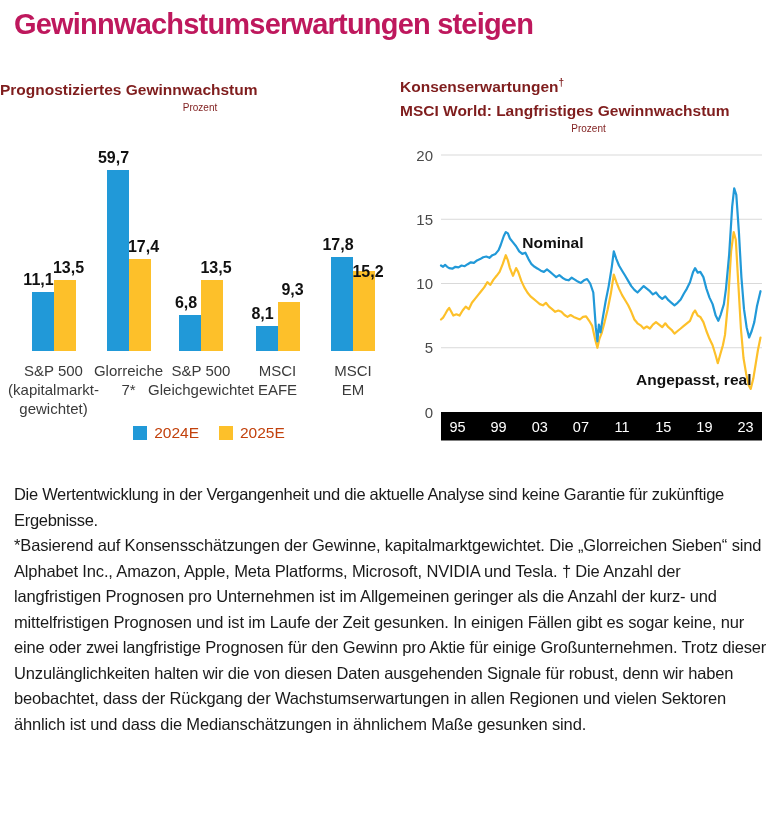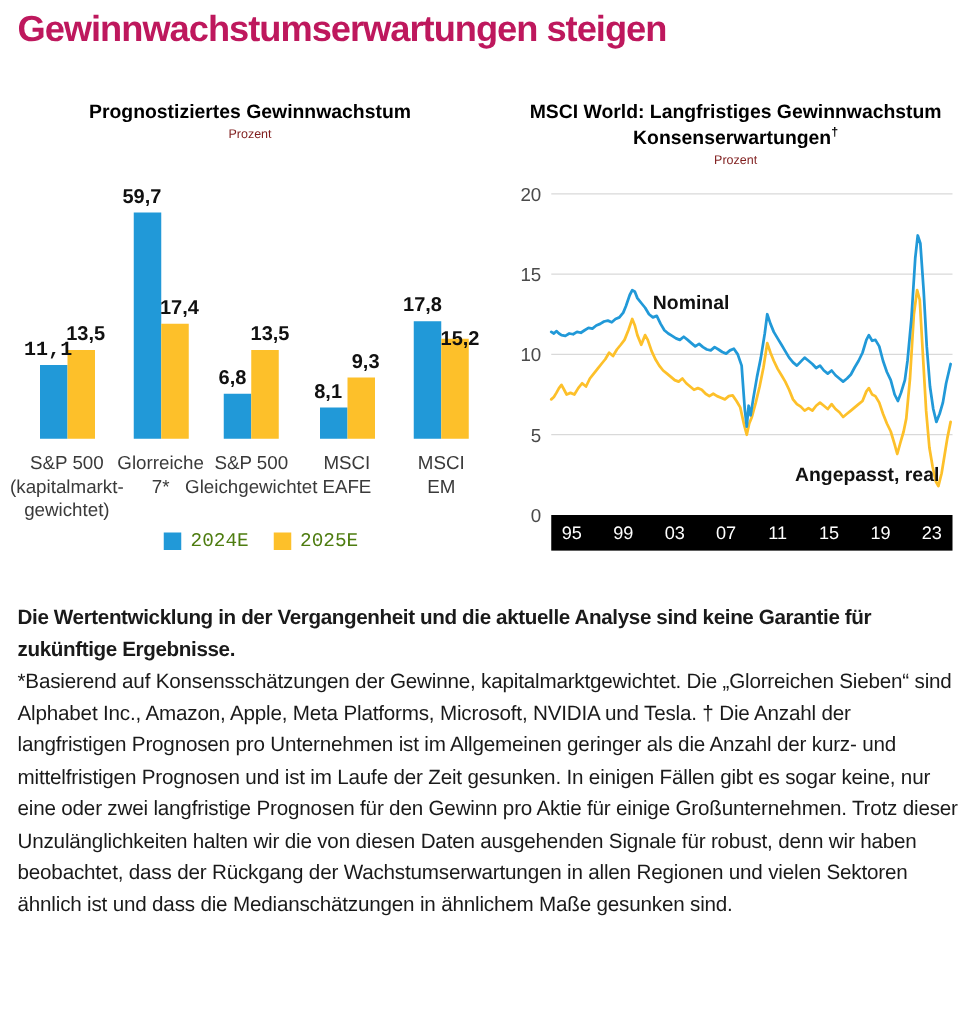--- a/index.html
+++ b/index.html
@@ -3,52 +3,52 @@
 <meta charset="utf-8">
 <style>
   html,body{margin:0;padding:0;background:#ffffff;}
   body{width:777px;height:823px;font-family:"Liberation Sans",sans-serif;color:#1a1a1a;overflow:hidden;}
   .page{position:relative;width:777px;height:823px;}
   h1.page-title{margin:0;padding:8px 14px 0 14px;font-size:29px;font-weight:bold;letter-spacing:-0.8px;color:#be185d;}
   .charts-row{position:relative;width:777px;height:380px;margin-top:33px;}
   .chart{position:absolute;top:0;height:380px;}
   .chart.left{left:0;width:400px;}
   .chart.right{left:400px;width:377px;}
-  .c-title{text-align:center;font-weight:bold;font-size:15.5px;line-height:17px;color:#000000;}
+  .c-title{font-weight:bold;font-size:15.5px;line-height:17px;color:#7f1d1d;}
   .c-title.first{margin-top:7px;}
   .c-sub{text-align:center;font-size:10px;line-height:17px;color:#7f1d1d;margin-top:1px;}
   .c-title sup{font-size:10px;}
   .bar-plot{position:absolute;left:0;top:0;width:400px;height:380px;}
   .bar{position:absolute;}
   .bar-value{position:absolute;width:60px;text-align:center;font-weight:bold;font-size:16px;color:#111;}
   .cat-label{position:absolute;width:130px;text-align:center;font-size:15px;line-height:19px;color:#3a3a3a;white-space:pre-line;}
   .legend{position:absolute;left:0;top:350px;width:400px;display:flex;justify-content:center;gap:20px;padding-left:18px;box-sizing:border-box;}
-  .legend-item{display:flex;align-items:center;gap:7px;font-size:15.5px;color:#4d7c0f;font-family:Liberation Mono, monospace;}
+  .legend-item{display:flex;align-items:center;gap:7px;font-size:15.5px;color:#c2410c;}
   .legend-swatch{width:14px;height:14px;display:inline-block;}
   svg#line-svg{position:absolute;left:0;top:60px;}
   .bodytext{padding:0 10px 0 14px;margin-top:28px;font-size:16.5px;line-height:25.5px;letter-spacing:-0.15px;}
   .bodytext p{margin:0;}
-  .bodytext p.disclaimer{font-weight:bold;letter-spacing:-0.3px;}
+  .bodytext p.disclaimer{font-weight:normal;letter-spacing:-0.3px;}
 </style>
 </head>
 <body>
 
 <div class="page">
 
   <h1 class="page-title">Gewinnwachstumserwartungen steigen</h1>
 
   <div class="charts-row">
 
     <div class="chart left">
       <div class="c-title first">Prognostiziertes Gewinnwachstum</div>
       <div class="c-sub">Prozent</div>
       <div class="bar-plot" id="bar-plot">
           <div class="bar" style="left: 31.5px; top: 218.392px; width: 22px; height: 58.608px; background: rgb(33, 153, 216);"></div>
           <div class="bar" style="left: 53.5px; top: 205.72px; width: 22px; height: 71.28px; background: rgb(253, 192, 42);"></div>
-          <div class="bar-value" style="left: 8.5px; top: 197.392px; font-family: Liberation Mono, monospace;">11,1</div>
+          <div class="bar-value" style="left: 8.5px; top: 197.392px;">11,1</div>
           <div class="bar-value" style="left: 38.5px; top: 184.72px;">13,5</div>
           <div class="cat-label" style="left: -11.5px; top: 287px;">S&amp;P 500
 (kapitalmarkt-
 gewichtet)</div>
           <div class="bar" style="left: 106.5px; top: 95.896px; width: 22px; height: 181.104px; background: rgb(33, 153, 216);"></div>
           <div class="bar" style="left: 128.5px; top: 185.128px; width: 22px; height: 91.872px; background: rgb(253, 192, 42);"></div>
           <div class="bar-value" style="left: 83.5px; top: 74.896px;">59,7</div>
           <div class="bar-value" style="left: 113.5px; top: 164.128px;">17,4</div>
           <div class="cat-label" style="left: 63.5px; top: 287px;">Glorreiche
 7*</div>
@@ -77,22 +77,22 @@
             <span>2024E</span>
           </div>
           <div class="legend-item">
             <span class="legend-swatch" style="background: rgb(253, 192, 42);"></span>
             <span>2025E</span>
           </div>
         </div>
     </div>
 
     <div class="chart right">
+      <div class="c-title"><span>Konsenserwartungen</span><sup>†</sup></div>
       <div class="c-title first">MSCI World: Langfristiges Gewinnwachstum</div>
-      <div class="c-title"><span>Konsenserwartungen</span><sup>†</sup></div>
       <div class="c-sub">Prozent</div>
       <svg id="line-svg" width="377" height="320" viewBox="0 0 377 320">
           <line x1="41" x2="362" y1="21.00" y2="21.00" stroke="#d9d9d9" stroke-width="1"></line>
           <line x1="41" x2="362" y1="85.25" y2="85.25" stroke="#d9d9d9" stroke-width="1"></line>
           <line x1="41" x2="362" y1="149.50" y2="149.50" stroke="#d9d9d9" stroke-width="1"></line>
           <line x1="41" x2="362" y1="213.75" y2="213.75" stroke="#d9d9d9" stroke-width="1"></line>
           <text x="33" y="26.5" text-anchor="end" font-size="15" fill="#4a4a4a" font-family="&quot;Liberation Sans&quot;,sans-serif">20</text>
           <text x="33" y="90.8" text-anchor="end" font-size="15" fill="#4a4a4a" font-family="&quot;Liberation Sans&quot;,sans-serif">15</text>
           <text x="33" y="155.0" text-anchor="end" font-size="15" fill="#4a4a4a" font-family="&quot;Liberation Sans&quot;,sans-serif">10</text>
           <text x="33" y="219.3" text-anchor="end" font-size="15" fill="#4a4a4a" font-family="&quot;Liberation Sans&quot;,sans-serif">5</text>

